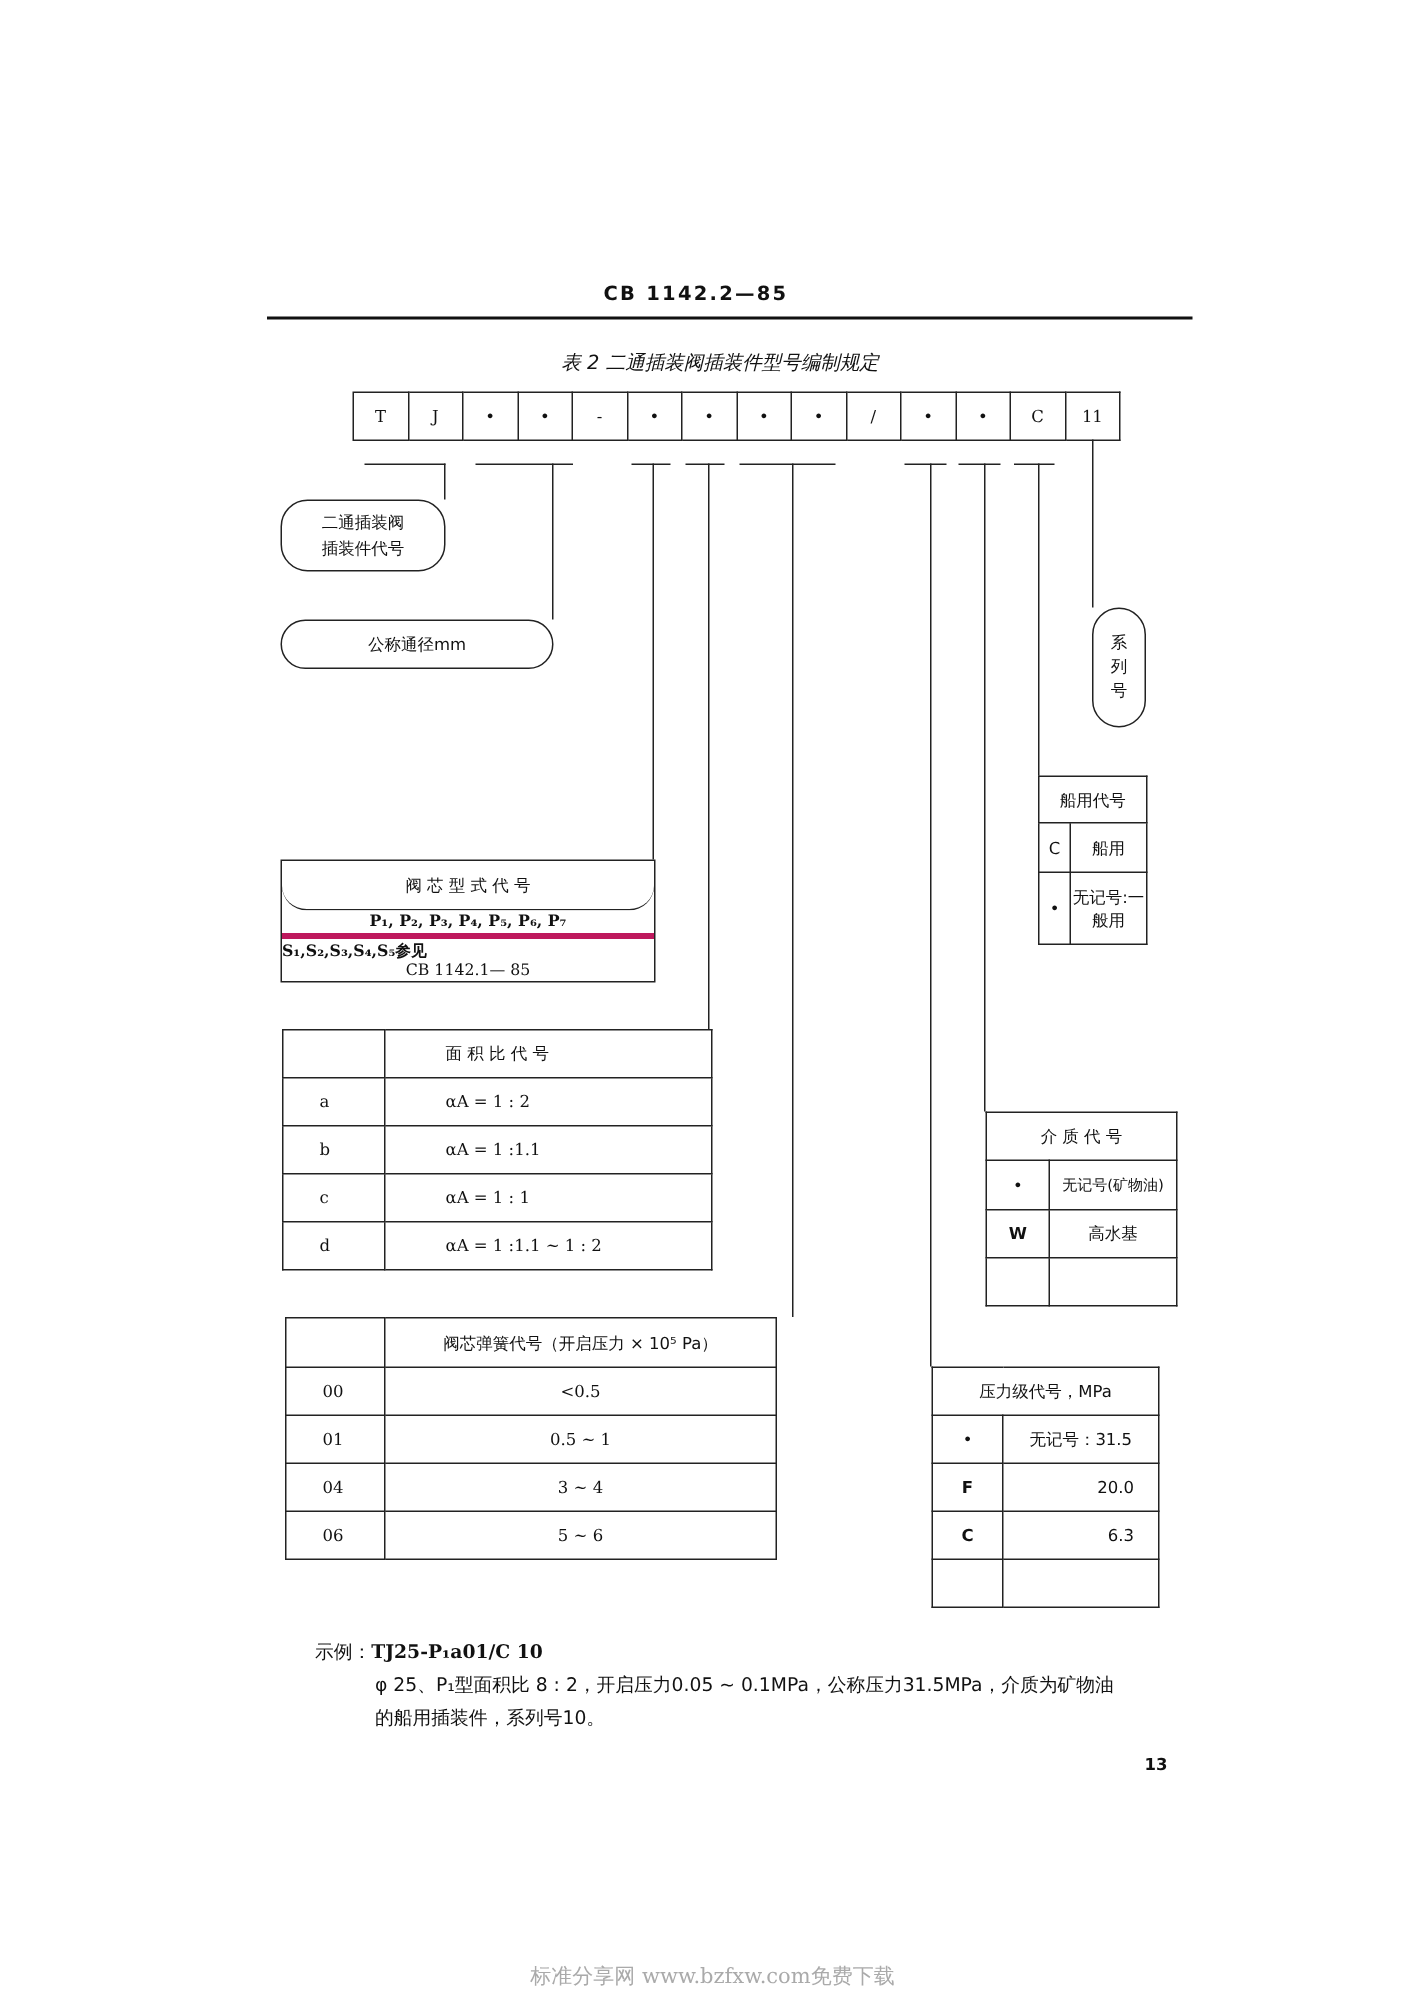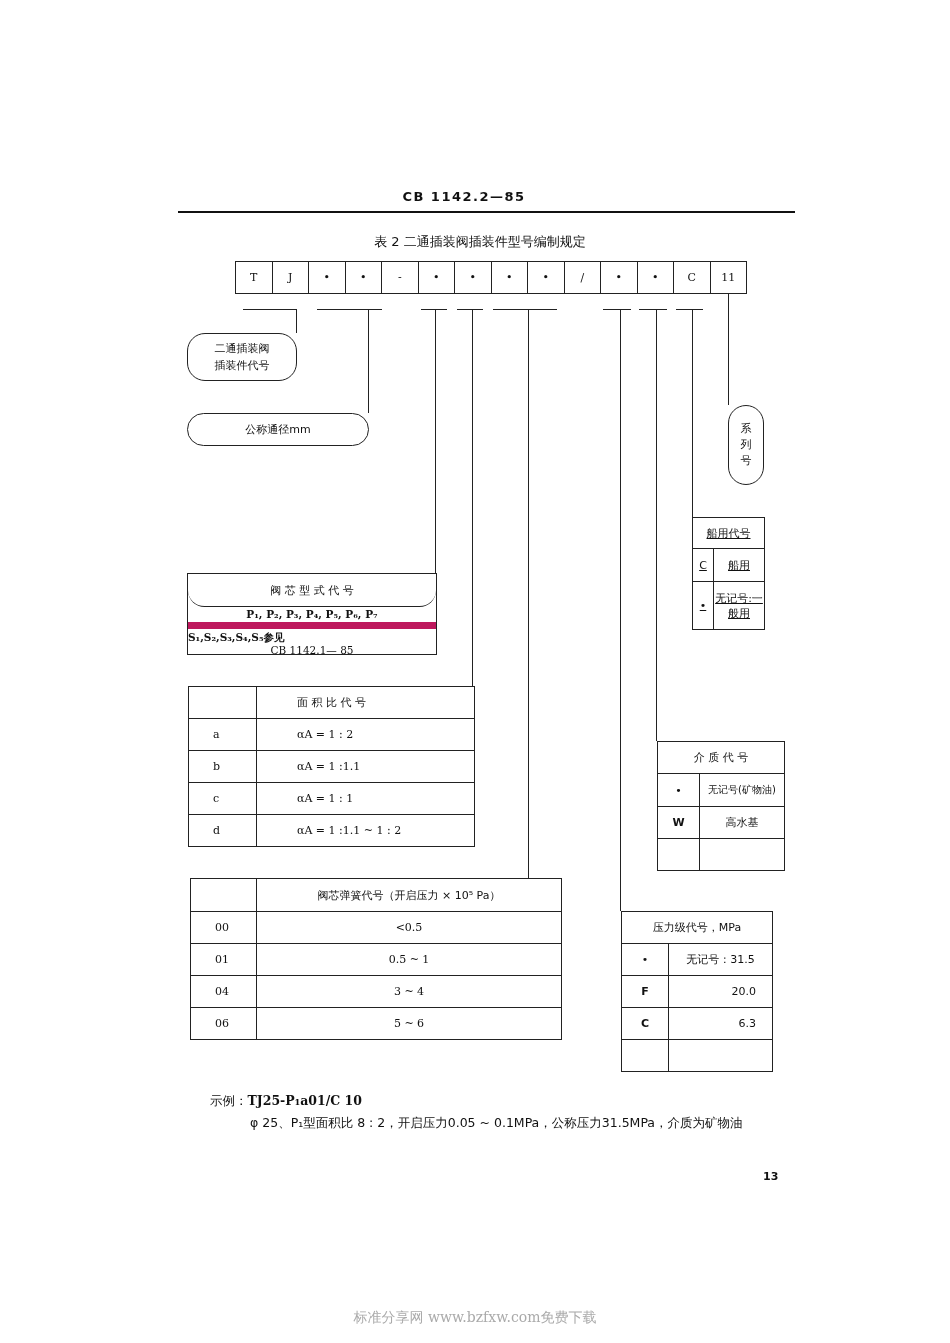--- a/index.html
+++ b/index.html
@@ -5,21 +5,21 @@
   html, body { margin:0; padding:0; background:#fff; }
   body { width:950px; height:1343px; position:relative; overflow:hidden;
          font-family:"DejaVu Serif","Liberation Serif",serif; color:#111; }
   .abs { position:absolute; }
   .hline { position:absolute; height:1px; background:#222; }
   .vline { position:absolute; width:1px; background:#222; }
   .box { position:absolute; border:1px solid #222; box-sizing:border-box; }
   .doc-header { left:0; width:898px; top:189px; text-align:center; font-family:"DejaVu Sans","Liberation Sans",sans-serif;
                 font-weight:bold; font-size:13px; letter-spacing:1.5px; padding-left:30px; box-sizing:border-box; }
   .header-rule { left:178px; width:617px; top:211px; height:2px; background:#111; }
-  .table-title { left:0; width:950px; top:233px; text-align:center; font-size:13px; font-family:"DejaVu Sans",sans-serif; padding-left:10px; box-sizing:border-box; }
+  .table-title { left:0; width:950px; top:233px; text-align:center; font-size:13px; font-family:"DejaVu Sans",sans-serif; padding-left:10px; box-sizing:border-box;font-style:italic; }
   .code-row { position:absolute; left:235px; top:261px; height:33px; display:flex; border-left:1px solid #222; }
   .code-cell { width:36.5px; height:33px; box-sizing:border-box; border:1px solid #222; border-left:none;
                display:flex; align-items:center; justify-content:center; font-size:11px; }
   table.grid { position:absolute; border-collapse:collapse; font-size:11px; }
   table.grid td { border:1px solid #222; text-align:center; padding:0; }
   .cjk { font-family:"DejaVu Sans","Liberation Sans",sans-serif; font-size:11px;border-radius:18px; }
   .example { left:210px; top:1090px; font-size:12.5px; line-height:22px; font-family:"DejaVu Sans",sans-serif; }
   .page-num { left:763px; top:1170px; font-size:11px; font-weight:bold; font-family:"DejaVu Sans",sans-serif; }
   .watermark { left:0; width:950px; top:1309px; text-align:center; color:#aaa; font-size:14px; }
 </style>
@@ -81,39 +81,39 @@
 <div class="box cjk" style="left:187px;top:413px;width:182px;height:33px;display:flex;align-items:center;justify-content:center;">
   <span>公称通径mm</span>
 </div>
 
 <div class="box cjk" style="left:728px;top:405px;width:36px;height:80px;display:flex;flex-direction:column;align-items:center;justify-content:center;line-height:16px;">
   <div>系</div>
   <div>列</div>
   <div>号</div>
 </div>
 
-<table class="grid cjk" style="left:692px;top:517px;width:73px;text-decoration:underline;">
+<table class="grid cjk" style="left:692px;top:517px;width:73px;">
   <tbody>
       <tr style="height:31px;">
         <td colspan="2">船用代号</td>
       </tr>
   <tr style="height:33px;">
         <td style="width:20px;">C</td>
         <td>船用</td>
       </tr>
   <tr style="height:48px;">
         <td>•</td>
         <td style="line-height:15px;">无记号:一般用</td>
       </tr>
 </tbody>
   </table>
 
 <div class="box" style="left:187px;top:573px;width:250px;height:82px;">
   <div class="cjk" style="height:32px;display:flex;align-items:center;justify-content:center;border-bottom:1px solid #222;">阀 芯 型 式 代 号</div>
-  <div style="height:15px;font-size:10.5px;font-weight:bold;text-align:center;line-height:15px;border-bottom:7px solid #be185d;">P₁, P₂, P₃, P₄, P₅, P₆, P₇</div>
+  <div style="height:15px;font-size:10.5px;font-weight:bold;text-align:center;line-height:15px;border-bottom:4px solid #be185d;">P₁, P₂, P₃, P₄, P₅, P₆, P₇</div>
   <div style="font-size:10.5px;font-weight:bold;text-align:left;line-height:14px;padding-top:1px;">S₁,S₂,S₃,S₄,S₅参见</div>
   <div style="font-size:10.5px;text-align:center;line-height:13px;">CB 1142.1— 85</div>
 </div>
 
 <table class="grid" style="left:188px;top:686px;width:287px;">
   <tbody>
       <tr style="height:32px;">
         <td style="width:67px;"></td>
         <td class="cjk" style="text-align:left;padding-left:40px;">面 积 比 代 号</td>
       </tr>
@@ -149,21 +149,21 @@
         <td style="font-weight:bold;">W</td>
         <td>高水基</td>
       </tr>
   <tr style="height:32px;">
         <td></td>
         <td></td>
       </tr>
 </tbody>
   </table>
 
-<table class="grid" style="left:190px;top:878px;width:372px;">
+<table class="grid" style="left:190px;top:878px;width:328px;">
   <tbody>
       <tr style="height:33px;">
         <td style="width:65px;"></td>
         <td class="cjk">阀芯弹簧代号（开启压力 × 10⁵ Pa）</td>
       </tr>
   <tr style="height:32px;">
         <td style="text-align:left;padding-left:24px;">00</td>
         <td>&lt;0.5</td>
       </tr>
   <tr style="height:32px;">
@@ -203,16 +203,17 @@
         <td></td>
       </tr>
 </tbody>
   </table>
 
 <div class="abs example">
   <div>
     <span>示例：</span><span style="font-weight:bold;font-family:'DejaVu Serif',serif;">TJ25-P₁a01/C 10</span>
   </div>
   <div style="padding-left:40px;">φ 25、P₁型面积比 8 : 2，开启压力0.05 ~ 0.1MPa，公称压力31.5MPa，介质为矿物油</div>
+  <div style="padding-left:40px;">的船用插装件，系列号10。</div>
 </div>
 
 <div class="abs page-num">13</div>
 <div class="abs watermark">标准分享网 www.bzfxw.com免费下载</div>
 
 </body></html>

